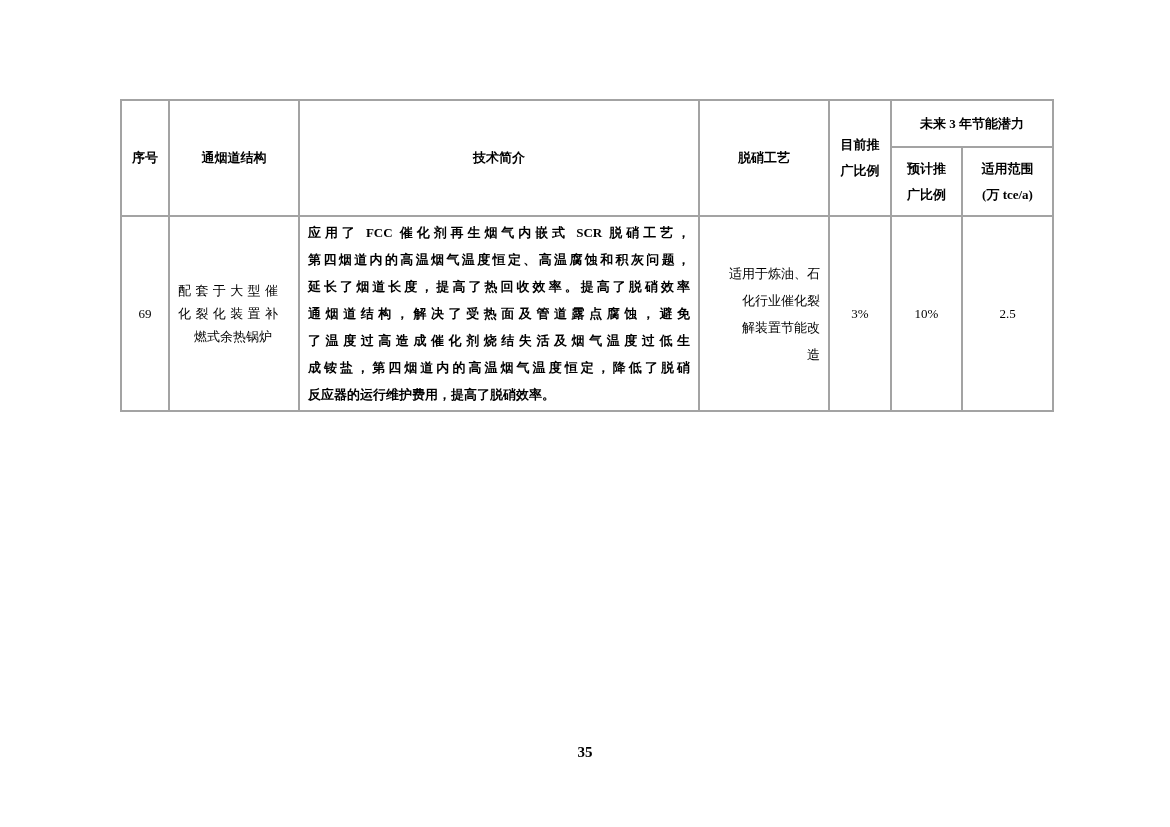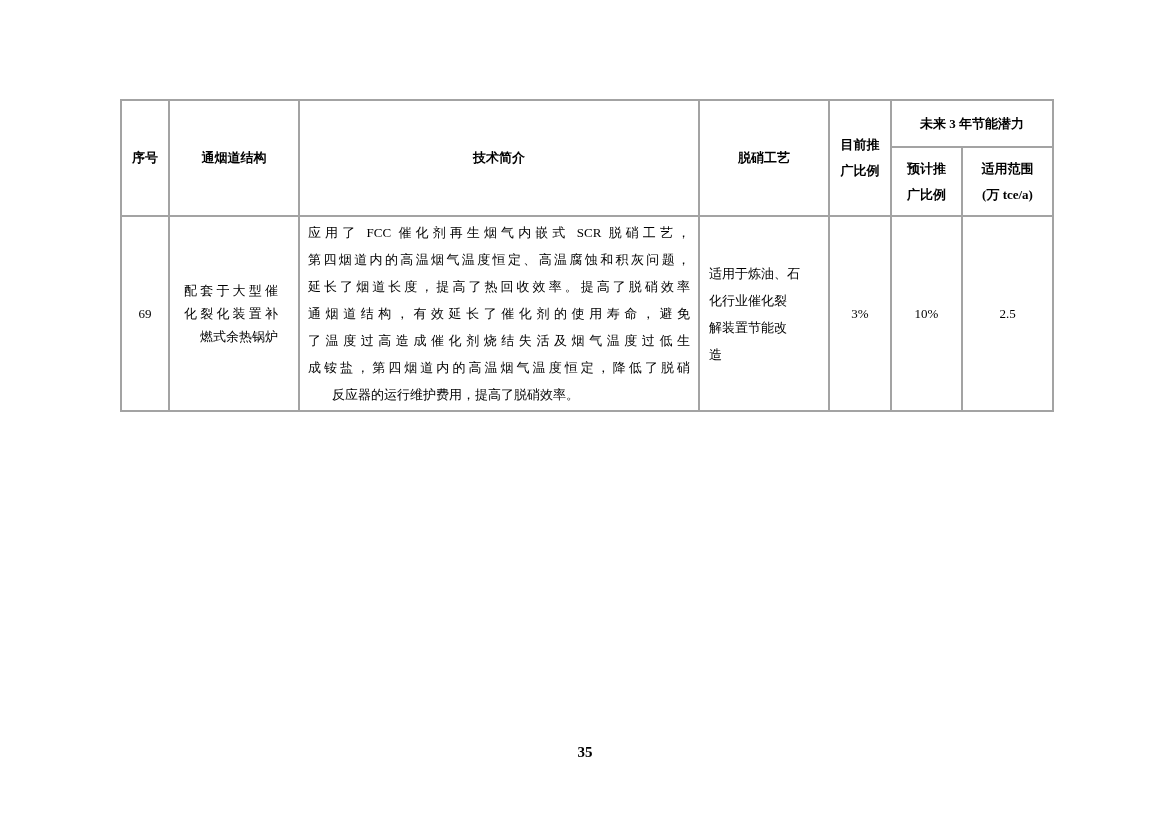--- a/index.html
+++ b/index.html
@@ -42,37 +42,37 @@
   td.cell-index,
   td.cell-current,
   td.cell-expected,
   td.cell-capacity {
     text-align: center;
     line-height: 24px;
   }
 
   td.cell-name {
     text-align: left;
-    padding: 2px 20px 2px 14px;
+    padding: 2px 20px 2px 8px;
     line-height: 23px;
   }
   td.cell-name .line { text-align: justify; text-align-last: justify; }
   td.cell-name .line:last-child { text-align-last: left; margin-left: 16px; }
 
   td.cell-intro {
     padding: 2px 8px;
     line-height: 27px;
   }
-  td.cell-intro .line { text-align: justify; text-align-last: justify; }
-  td.cell-intro .line:last-child { text-align-last: left; margin-left: 24px; }
+  td.cell-intro .line { text-align: justify; text-align-last: justify; font-weight: bold; }
+  td.cell-intro .line:last-child { text-align-last: left; }
 
   td.cell-scope {
     padding: 2px 8px 2px 9px;
     line-height: 27px;
-    text-align: left;
+    text-align: right;
   }
 
   .page-number {
     position: absolute;
     left: 0;
     right: 0;
     top: 744px;
     text-align: center;
     font-weight: bold;
     font-size: 15px;
@@ -124,21 +124,21 @@
       <td class="cell-name">
         <span class="line">配套于大型催</span>
         <span class="line">化裂化装置补</span>
         <span class="line">燃式余热锅炉</span>
       </td>
 
       <td class="cell-intro">
         <span class="line">应用了 FCC 催化剂再生烟气内嵌式 SCR 脱硝工艺，</span>
         <span class="line">第四烟道内的高温烟气温度恒定、高温腐蚀和积灰问题，</span>
         <span class="line">延长了烟道长度，提高了热回收效率。提高了脱硝效率</span>
-        <span class="line">通烟道结构，有效延长了催化剂的使用寿命，避免</span>
+        <span class="line">通烟道结构，解决了受热面及管道露点腐蚀，避免</span>
         <span class="line">了温度过高造成催化剂烧结失活及烟气温度过低生</span>
         <span class="line">成铵盐，第四烟道内的高温烟气温度恒定，降低了脱硝</span>
         <span class="line">反应器的运行维护费用，提高了脱硝效率。</span>
       </td>
 
       <td class="cell-scope">
         <span class="line">适用于炼油、石</span>
         <span class="line">化行业催化裂</span>
         <span class="line">解装置节能改</span>
         <span class="line">造</span>

